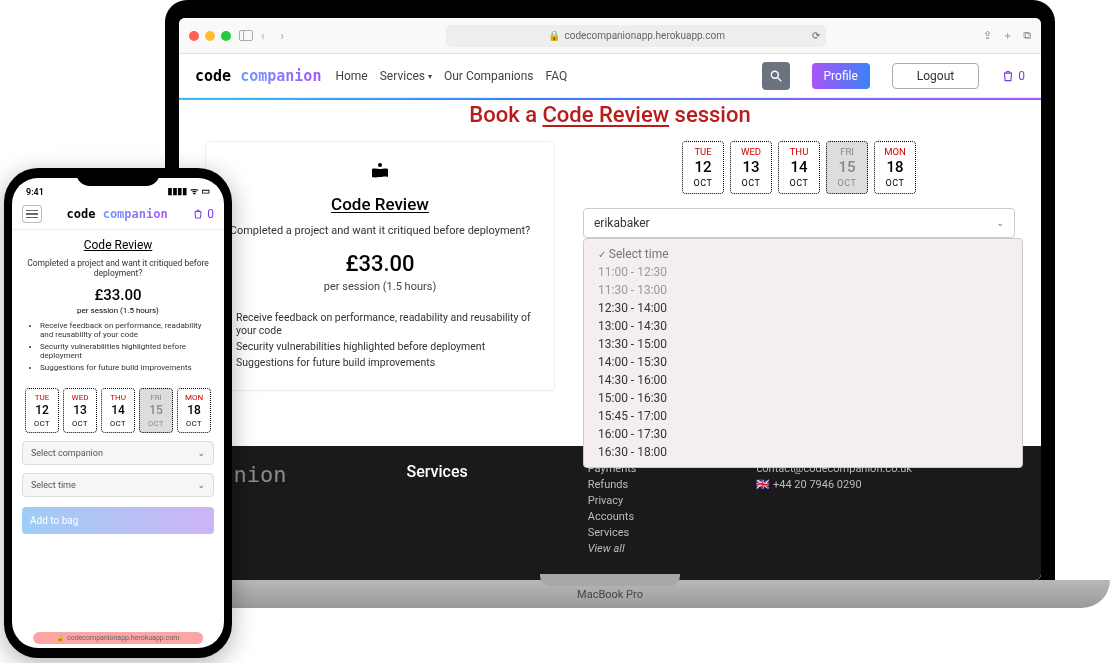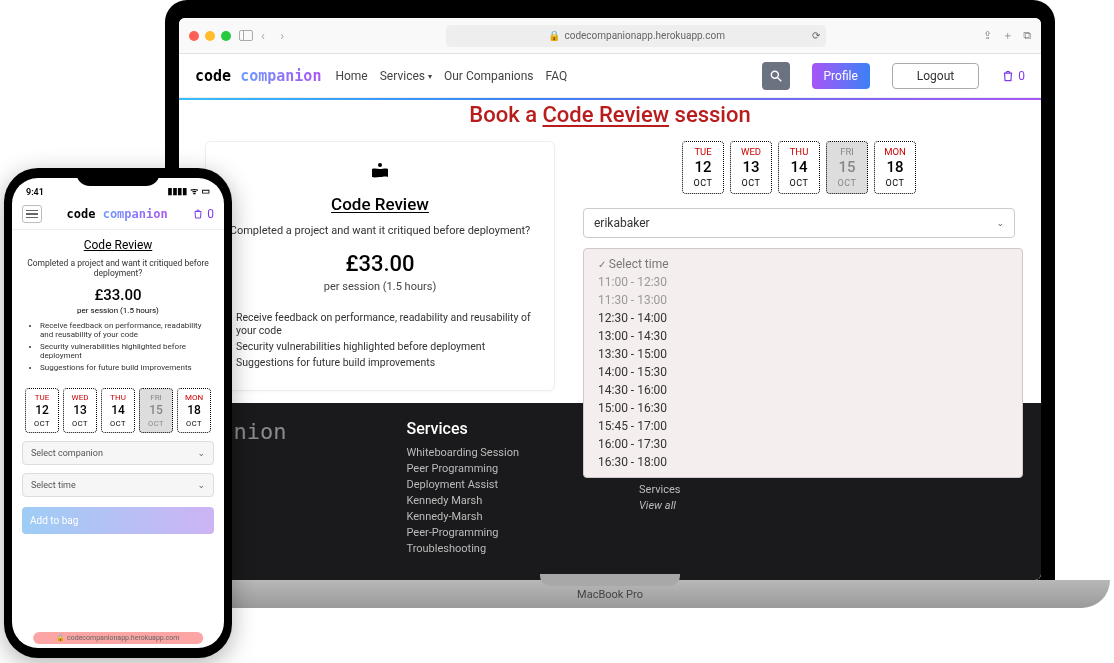--- a/index.html
+++ b/index.html
@@ -54,21 +54,21 @@
 
 .right-col{flex:1;}
 .date-row{display:flex;gap:6px;justify-content:center;margin-bottom:14px;}
 .date-box{border:1.5px dotted #000;border-radius:4px;width:42px;text-align:center;padding:4px 0 3px;font-size:10px;line-height:1.3;}
 .date-box .dow{color:#cc0000;font-weight:400;font-size:9.5px;text-align:center;}
 .date-box .day{font-size:15px;font-weight:500;}
 .date-box .mon{font-size:9px;letter-spacing:0.5px;}
 .date-box.disabled{background:#ddd;color:#888;}
 .date-box.disabled .dow{color:#888;}
 
-.select-row{background:#fff;border:1px solid #ccc;border-radius:4px;padding:7px 10px;font-size:12px;color:#333;display:flex;justify-content:space-between;align-items:center;margin-bottom:10px;}
+.select-row{background:#fff;border:1px solid #ccc;border-radius:4px;padding:7px 10px;font-size:12px;color:#333;display:flex;justify-content:space-between;align-items:center;}
 .dropdown-open{position:relative;}
 .time-dropdown{position:absolute;left:0;right:-8px;top:0;background:#f5eeee;border:1px solid #d0c8c8;border-radius:4px;padding:6px 0;font-size:12px;max-height:280px;overflow:hidden;z-index:5;}
 .time-dropdown .opt{padding:2px 14px;color:#333;}
 .time-dropdown .opt.disabled{color:#999;}
 .time-dropdown .opt.header{color:#777;}
 .time-dropdown .opt.header::before{content:"✓ ";font-size:10px;}
 .blue-hint{position:absolute;right:-6px;top:4px;width:14px;height:40px;border:2px solid #4fa3ff;border-left:none;border-radius:0 4px 4px 0;}
 
 
 .footer{position:absolute;left:0;right:0;bottom:0;background:#1a1a1c;color:#ddd;padding:16px 28px 22px;font-size:11px;display:flex;gap:120px;}
@@ -240,29 +240,20 @@
             </div>
           </div>
         </div>
 
         <div class="footer">
           <div class="col">
             <div class="footer-logo">panion</div>
           </div>
           <div class="col">
             <h4>Services</h4>
-            <div id="footer-services">
-                <div>Whiteboarding Session</div>
-                <div>Peer Programming</div>
-                <div>Deployment Assist</div>
-                <div>Kennedy Marsh</div>
-                <div>Kennedy-Marsh</div>
-                <div>Peer-Programming</div>
-                <div>Troubleshooting</div>
-              </div>
           </div>
           <div class="col" id="footer-help">
               <div>Payments</div>
               <div>Refunds</div>
               <div>Privacy</div>
               <div>Accounts</div>
               <div>Services</div>
               <div class="italic">View all</div>
             </div>
           <div class="col">

